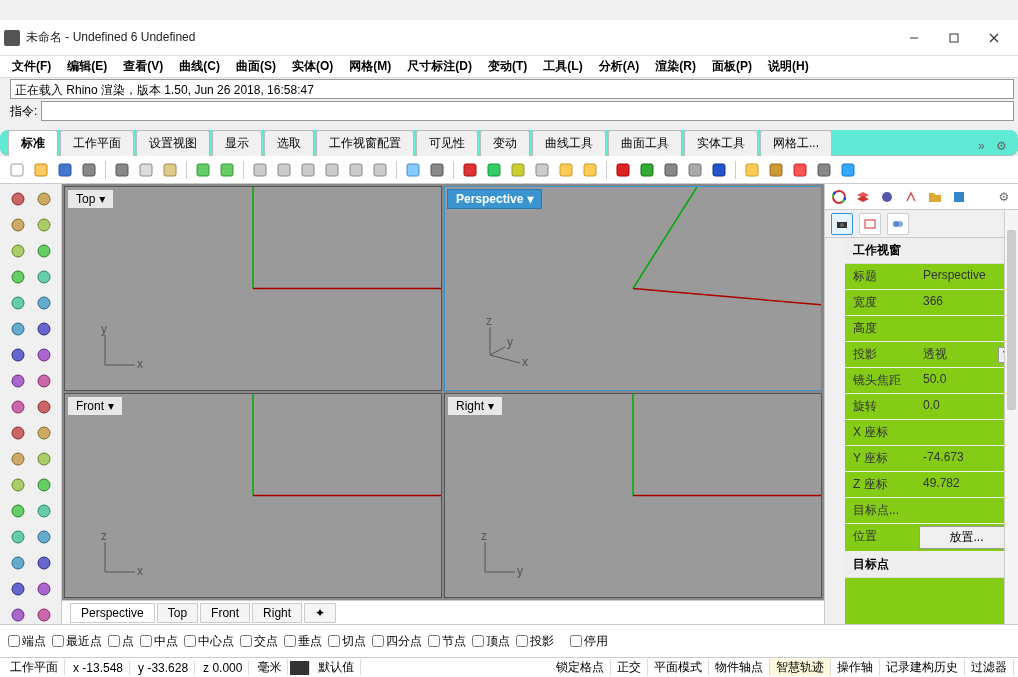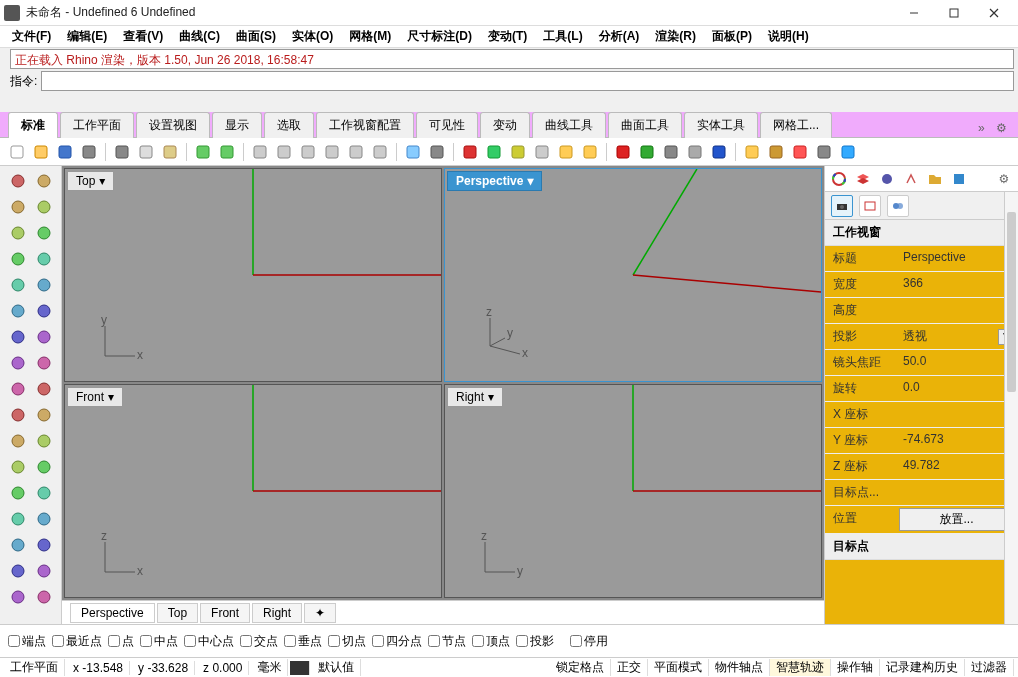--- a/index.html
+++ b/index.html
@@ -1,27 +1,27 @@
 <!DOCTYPE html>
 <html><head>
   <meta charset="utf-8">
   <style>
     * { margin: 0; padding: 0; box-sizing: border-box; font-family: "Microsoft YaHei", "Segoe UI", sans-serif; font-size: 12px; }
     body { background: #f0f0f0; width: 1018px; height: 677px; overflow: hidden; display: flex; flex-direction: column; }
-    .title-bar { height: 26px; background: #fff; display: flex; align-items: center; padding: 2px 4px; border-bottom: 1px solid #ddd; }
+    .title-bar { height: 36px; background: #fff; display: flex; align-items: center; padding: 2px 4px; border-bottom: 1px solid #ddd; margin-top: 20px; }
     .title-bar .logo { width: 16px; height: 16px; background: #555; margin-right: 6px; border-radius: 2px; }
     .title-bar .title { flex: 1; color: #222; }
     .title-bar .win-btn { width: 40px; height: 24px; display: flex; align-items: center; justify-content: center; cursor: pointer; color: #333; }
     .menu-bar { height: 22px; background: #fff; display: flex; align-items: center; padding: 0 6px; gap: 4px; border-bottom: 1px solid #ddd; }
     .menu-bar span { padding: 2px 6px; cursor: pointer; font-weight: bold; }
-    .cmd-history { background: #fff; border: 1px solid #999; margin: 1px 4px 1px 10px; padding: 2px 4px; height: 20px; color: #b91c1c; }
+    .cmd-history { background: #fff; border: 1px solid #999; margin: 1px 4px 1px 10px; padding: 2px 4px; height: 20px; color: #000000; }
     .cmd-input-row { display: flex; align-items: center; margin: 1px 4px; gap: 4px; }
     .cmd-label { padding-left: 6px; }
     .cmd-input { flex: 1; height: 20px; border: 1px solid #999; background: #fff; padding: 0 4px; }
-    .tabs-row { height: 26px; background: #f0abfc; display: flex; align-items: flex-end; padding: 0 8px; gap: 0; border-bottom: 1px solid #bbb; margin-top: 20px; }
+    .tabs-row { height: 26px; background: #5eead4; display: flex; align-items: flex-end; padding: 0 8px; gap: 0; border-bottom: 1px solid #bbb; margin-top: 8px; border-radius: 8px; }
     .ui-tab { padding: 4px 12px; background: #f0f0f0; border: 1px solid #bbb; border-bottom: none; border-radius: 3px 3px 0 0; margin-right: 2px; cursor: pointer; position: relative; top: 1px; white-space: nowrap; }
     .ui-tab.active { background: #fff; font-weight: bold; }
     .tabs-right { margin-left: auto; display: flex; align-items: center; gap: 4px; padding-bottom: 2px; }
     .gear { width: 14px; height: 14px; color: #666; cursor: pointer; }
     .toolbar-main { height: 28px; background: #fff; display: flex; align-items: center; padding: 0 6px; gap: 2px; border-bottom: 1px solid #ccc; }
     .tbtn { width: 22px; height: 22px; display: flex; align-items: center; justify-content: center; cursor: pointer; border: 1px solid transparent; border-radius: 2px; }
     .tsep { width: 1px; height: 18px; background: #ccc; margin: 0 3px; }
     .main-content { flex: 1; display: flex; overflow: hidden; }
     .side-toolbar { width: 62px; background: #f0f0f0; display: flex; flex-direction: column; padding: 2px 0; border-right: 1px solid #ccc; }
     .side-toolbar .srow { display: flex; justify-content: center; gap: 2px; margin: 1px 0; }
@@ -36,21 +36,21 @@
     .vp-tabs { height: 24px; background: #fff; display: flex; align-items: center; padding: 0 8px; gap: 2px; border-top: 1px solid #ccc; }
     .vp-tab { padding: 2px 10px; background: #f5f5f5; border: 1px solid #ccc; cursor: pointer; }
     .vp-tab.active { background: #fff; }
     .right-panel { width: 194px; background: #f0f0f0; border-left: 1px solid #ccc; display: flex; flex-direction: column; position: relative; }
     .panel-icons { height: 26px; background: #fff; border-bottom: 1px solid #ccc; display: flex; align-items: center; padding: 0 4px; gap: 4px; }
     .pi { width: 20px; height: 20px; display: flex; align-items: center; justify-content: center; cursor: pointer; border-radius: 2px; }
     .panel-icons .extra { margin-left: auto; opacity: 0.6; }
     .panel-icons2 { height: 28px; background: #f0f0f0; border-bottom: 1px solid #ccc; display: flex; align-items: center; padding: 0 6px; gap: 6px; }
     .pi2 { width: 22px; height: 22px; display: flex; align-items: center; justify-content: center; cursor: pointer; border: 1px solid #ccc; border-radius: 2px; background: #fff; }
     .pi2.active { border-color: #3a94d0; background: #e5f3fb; }
-    .prop-list { flex: 1; overflow-y: auto; background: #eab308; }
+    .prop-list { flex: 1; overflow-y: auto; background: #84cc16; margin-left: 20px; }
     .prop-header { background: #eee; padding: 4px 8px; font-weight: bold; border-bottom: 1px solid #ddd; }
     .prop-row { display: flex; border-bottom: 1px solid #eee; }
     .prop-key { width: 70px; padding: 4px 8px; color: #333; }
     .prop-val { flex: 1; padding: 4px 8px; color: #333; }
     .prop-btn { flex: 1; margin: 2px 4px; padding: 2px; background: #f0f0f0; border: 1px solid #999; text-align: center; cursor: pointer; }
     .prop-select { display:flex; align-items:center; flex:1; }
     .prop-select-arrow { width: 16px; height: 16px; border: 1px solid #999; background: #eee; margin-right: 4px; display:flex; align-items:center; justify-content:center; }
     .panel-scroll { position:absolute; right:0; top:26px; bottom:0; width:14px; background:#f5f5f5; border-left:1px solid #ccc; }
     .panel-scroll .thumb { position:absolute; top:20px; left:2px; right:2px; height:180px; background:#ccc; border-radius:2px; }
     .osnap-row { height: 20px; background: #fff; display: flex; padding: 16px 8px; gap: 6px; border-top: 1px solid #ccc; }

